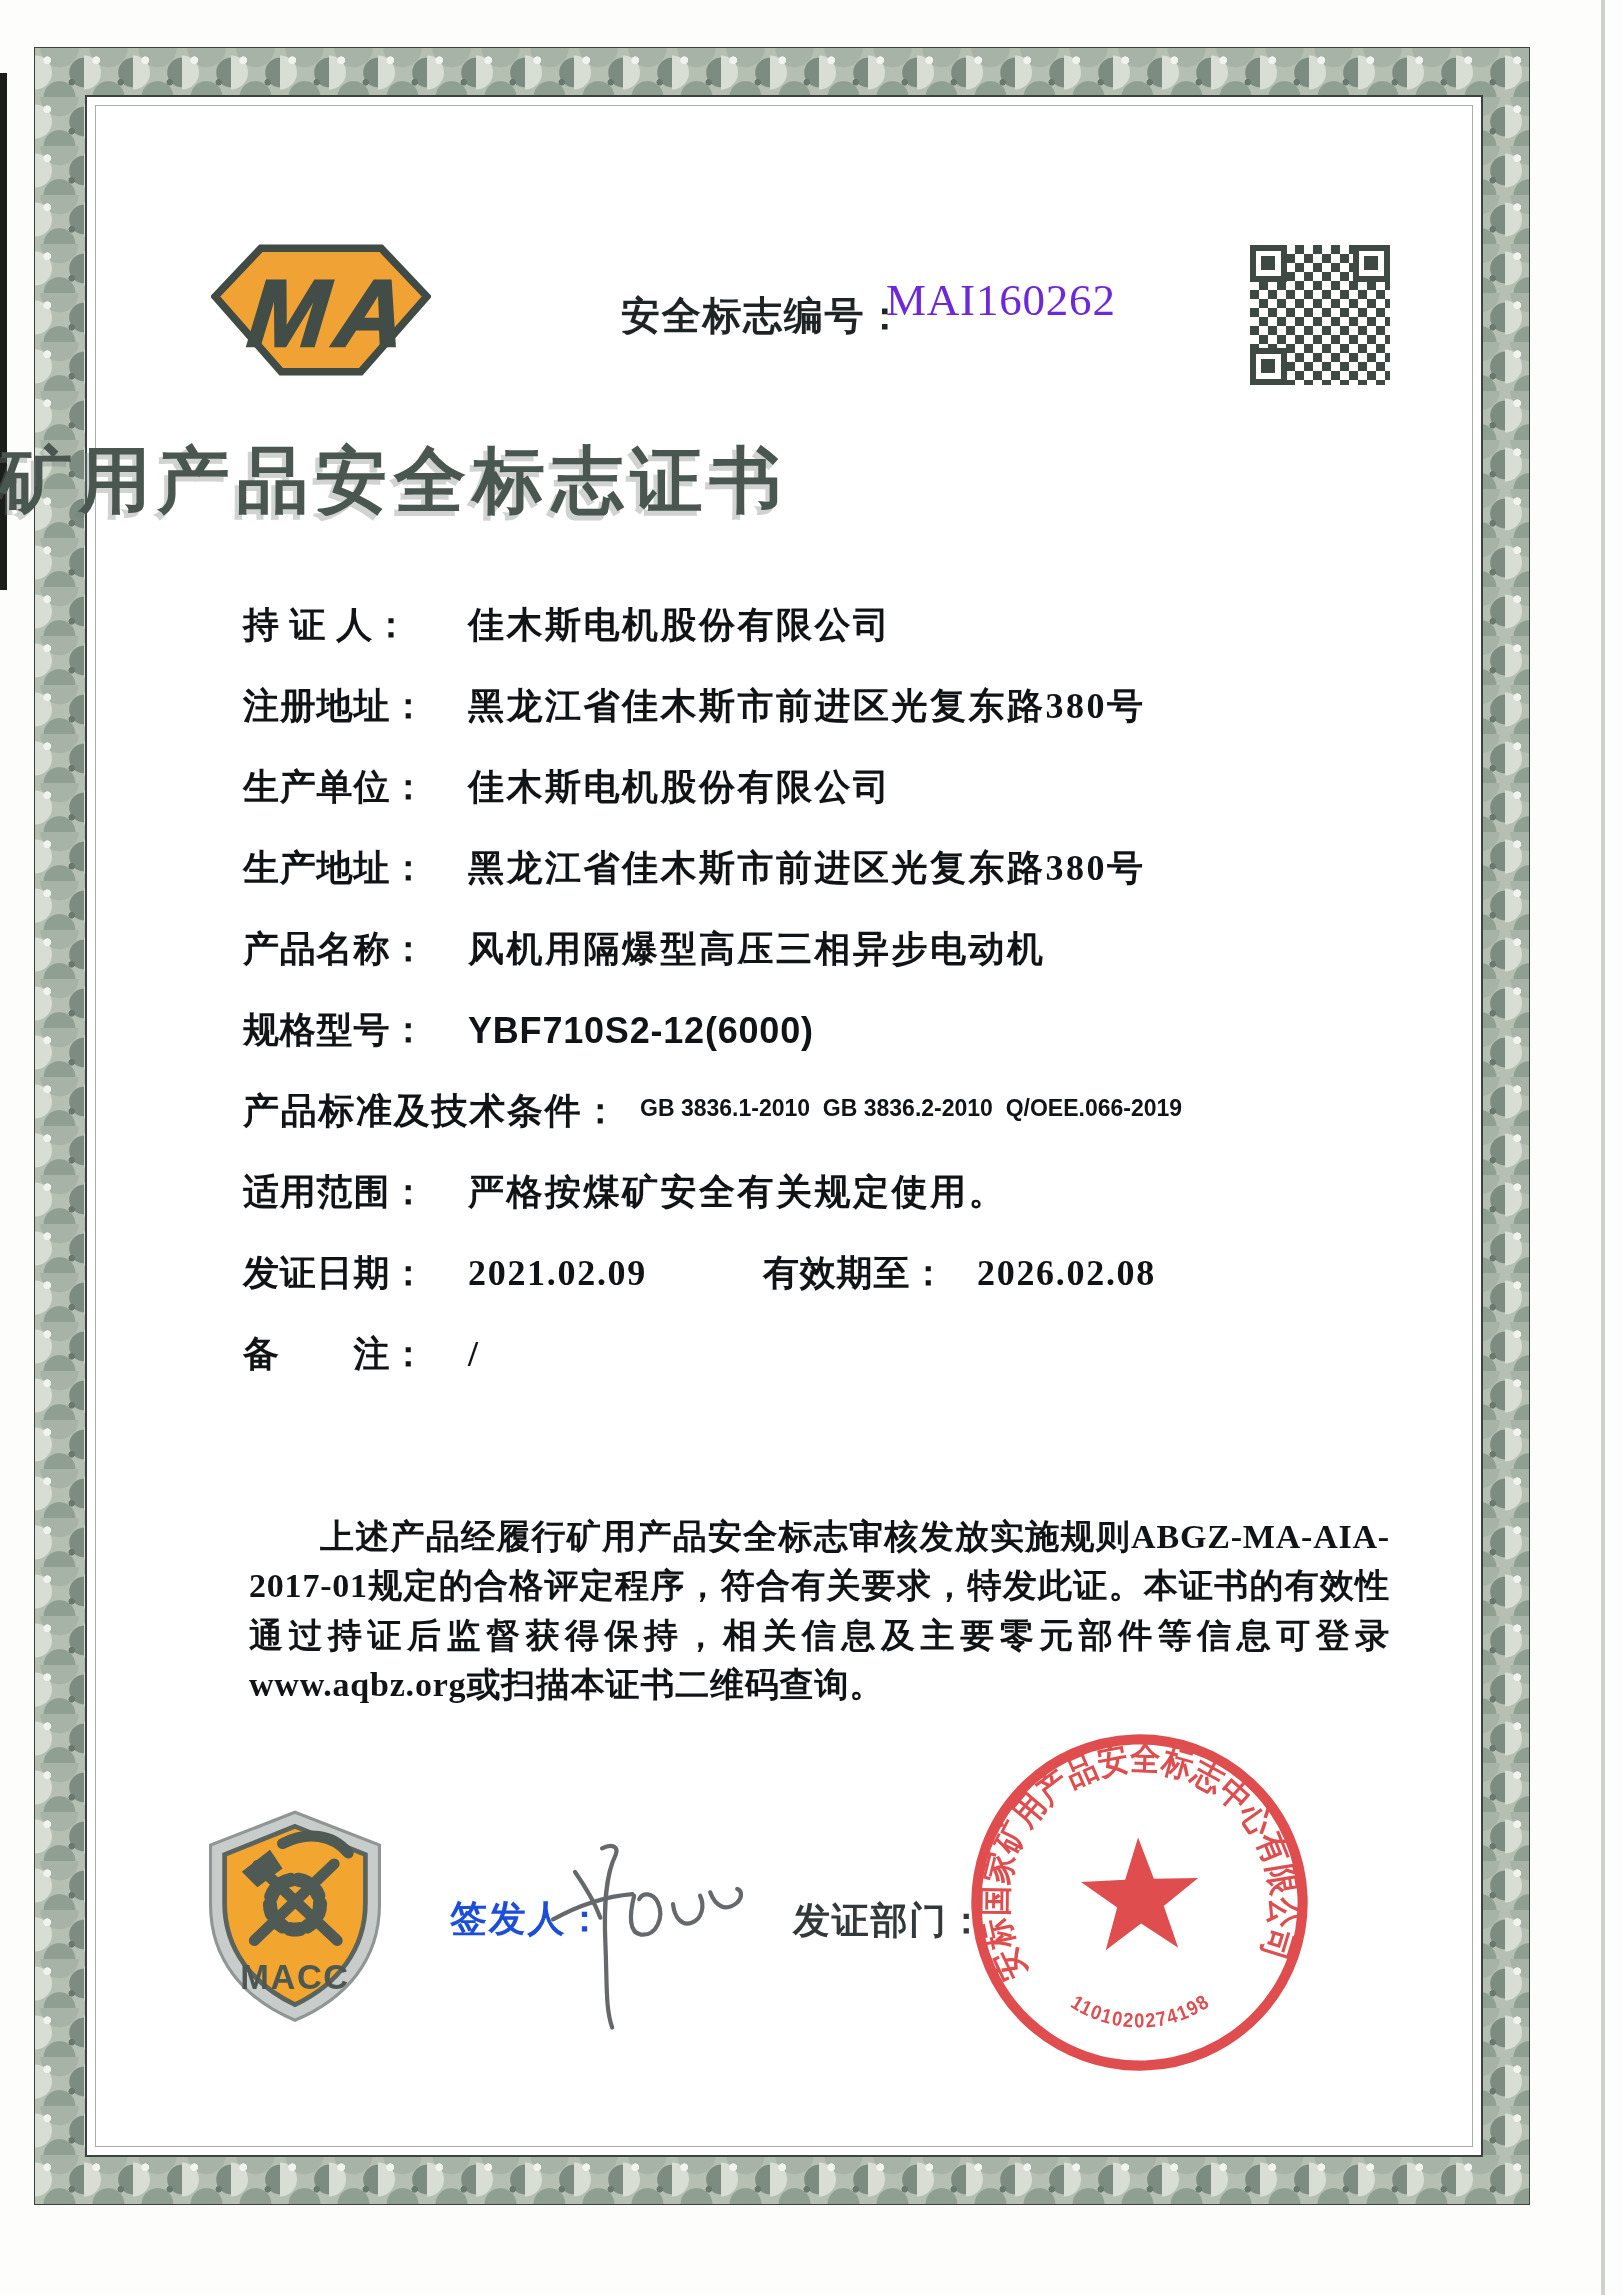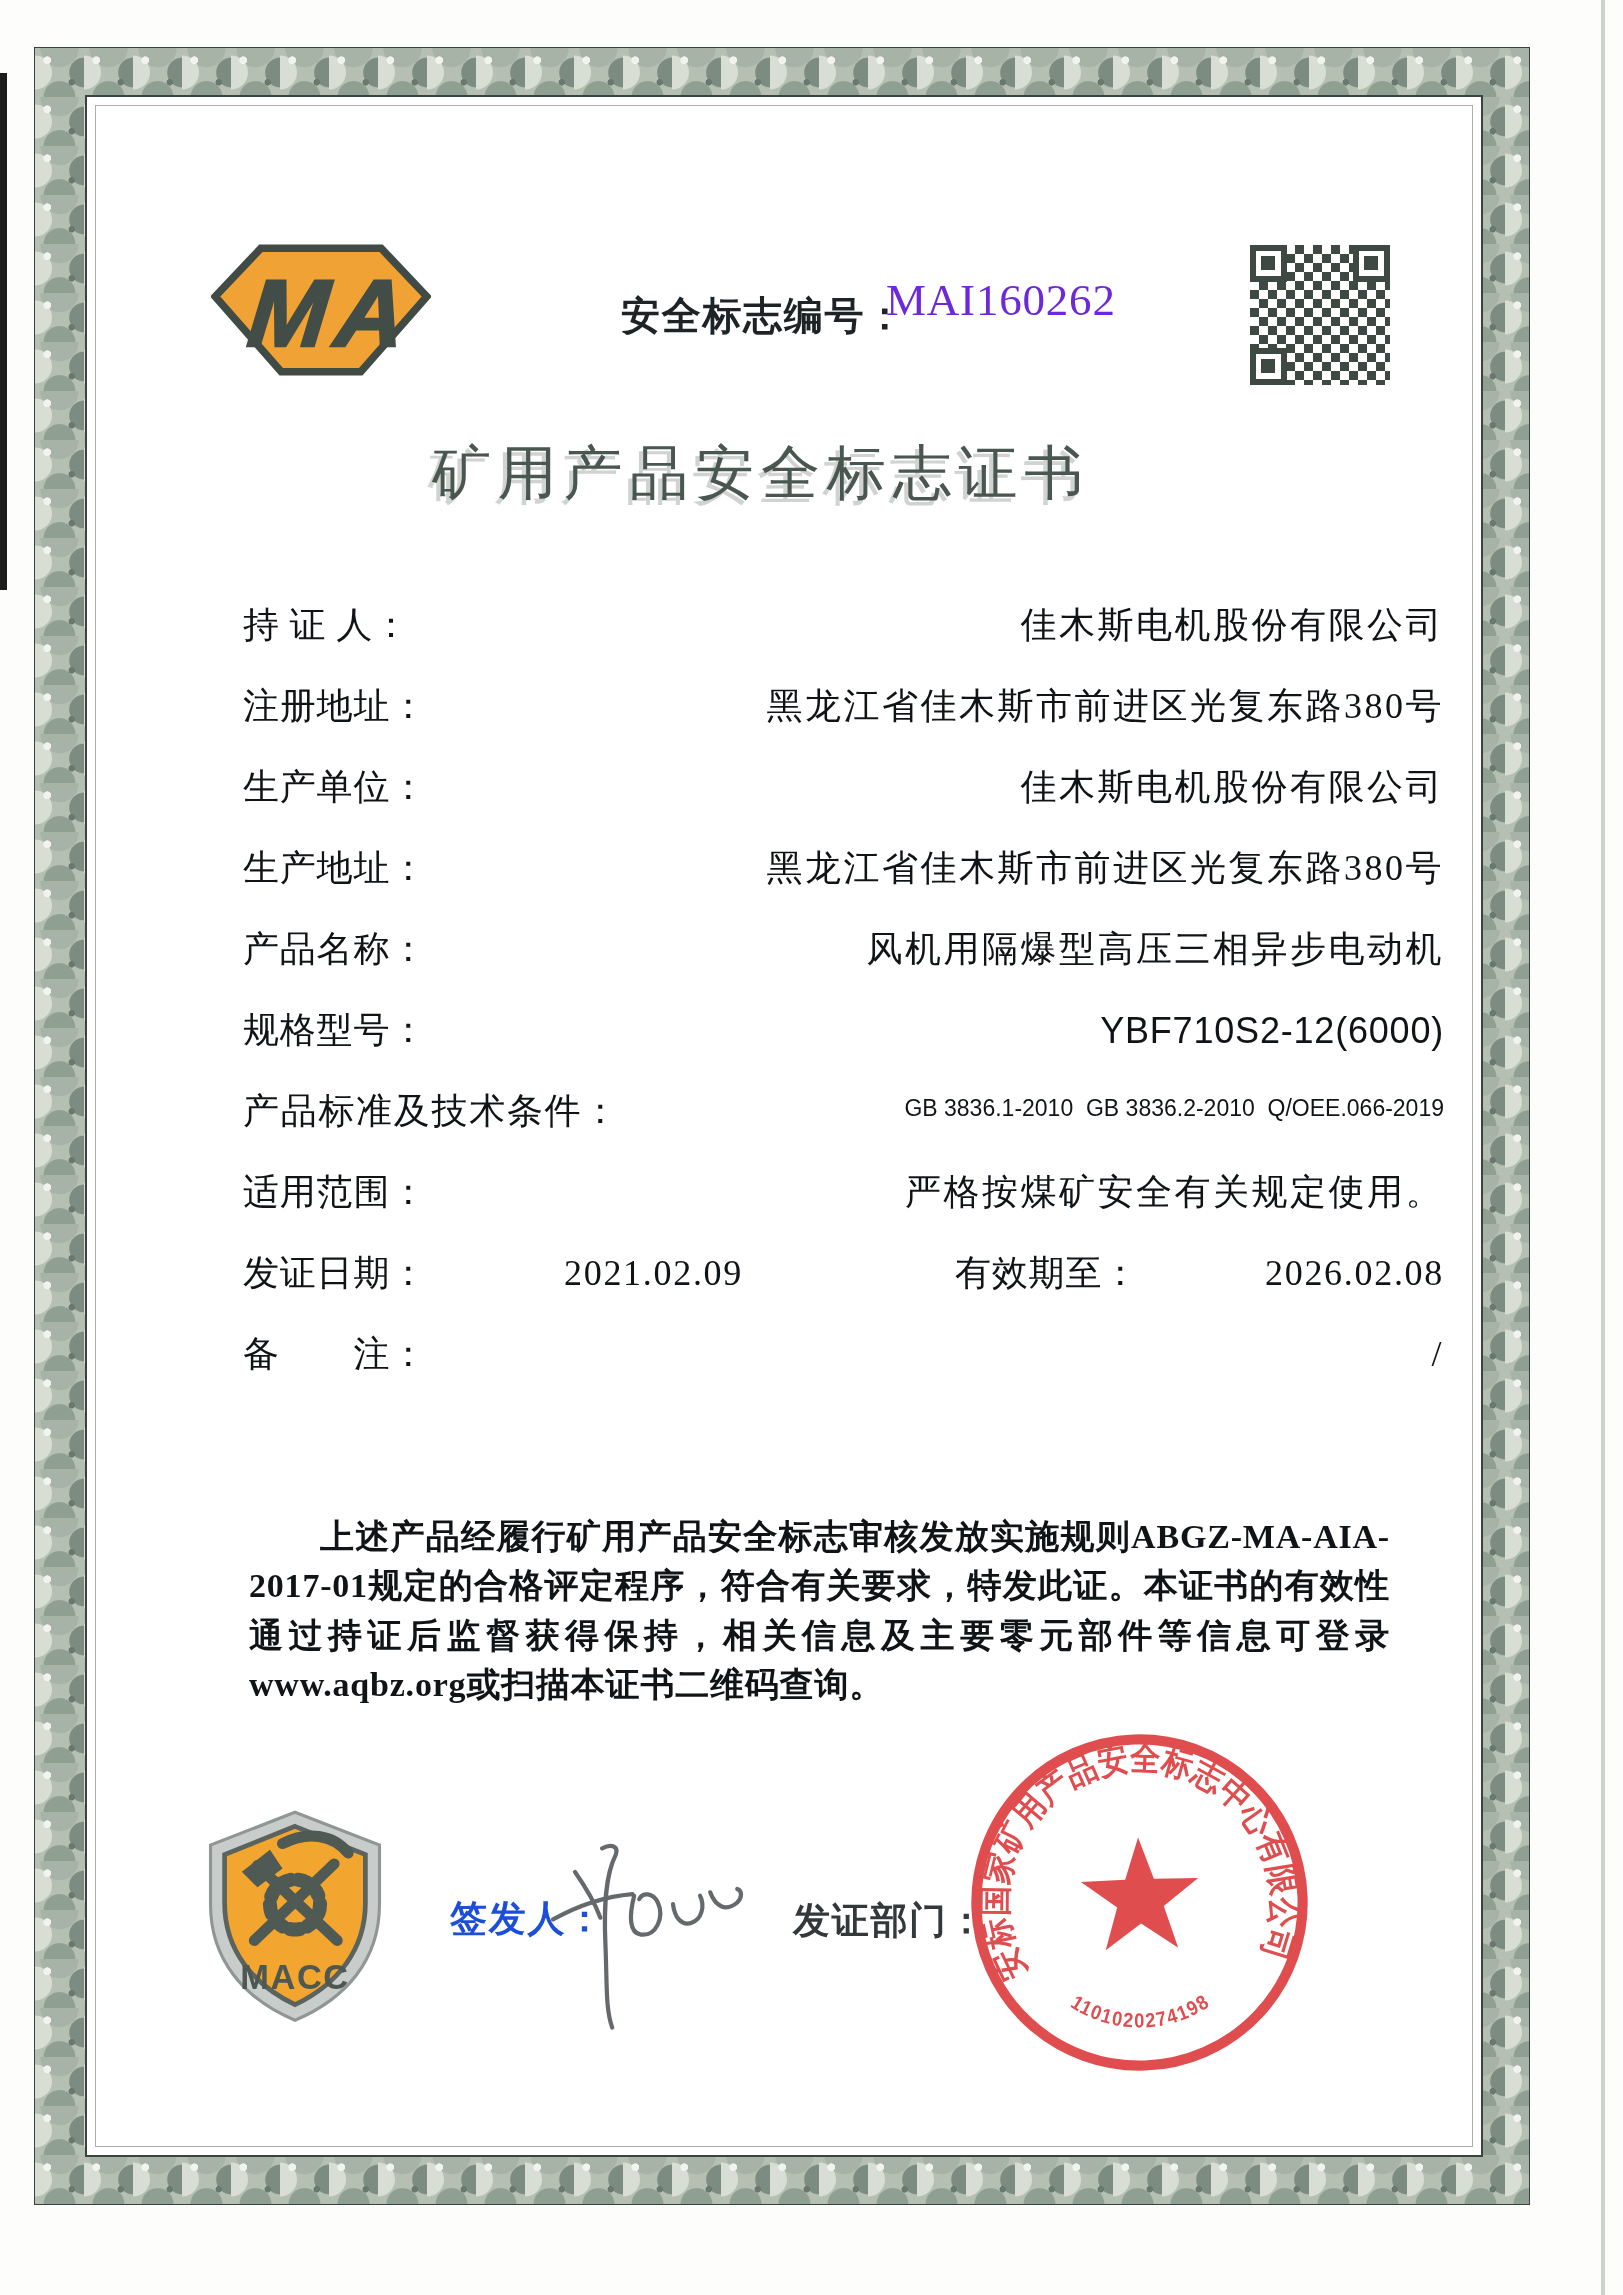--- a/index.html
+++ b/index.html
@@ -29,26 +29,26 @@
   .cert-no-label{position:absolute;left:605px;top:296px;font-size:39px;font-weight:700;
     color:#1e2326;letter-spacing:1.7px;line-height:1;margin-left:16px;}
   .cert-no-value{position:absolute;left:886px;top:278px;font-size:45px;font-weight:400;
     color:#6d28d9;letter-spacing:0.8px;line-height:1;}
   .qr{position:absolute;left:1250px;top:245px;width:140px;height:140px;background-color:#fff;
     background-image:repeating-conic-gradient(#3e4944 0 25%, rgba(0,0,0,0) 0 50%);
     background-size:18px 18px;}
   .finder{position:absolute;width:37px;height:37px;background:#fff;border:6.8px solid #3e4944;box-sizing:border-box;}
   .finder::after{content:"";position:absolute;left:5px;top:5px;width:13.5px;height:13.5px;background:#3e4944;}
   .finder.tl{left:0;top:0;} .finder.tr{right:0;top:0;} .finder.bl{left:0;bottom:0;}
-  .title{position:absolute;left:0;right:101px;top:440px;text-align:center;font-size:59px;
-    font-weight:400;color:#4a5750;letter-spacing:6.8px;line-height:1.15;
+  .title{position:absolute;left:0;right:101px;top:440px;font-size:72px;
+    font-weight:700;color:#4a5750;letter-spacing:6.8px;line-height:1.15;
     text-shadow:-4.2px 5px 0 rgba(120,130,124,0.35);}
   
   .fields{position:absolute;left:243px;top:606px;width:1201px;}
-  .row{display:flex;align-items:flex-start;height:81px;font-size:36px;line-height:1.1;font-weight:400;justify-content:space-between;}
+  .row{display:flex;align-items:flex-start;height:81px;font-size:36px;line-height:1.1;font-weight:700;}
   .lbl{flex:none;min-width:225px;color:#101417;letter-spacing:0.8px;}
   .row.wide .lbl{min-width:0;margin-right:20px;letter-spacing:1.7px;}
   .val{color:#101417;letter-spacing:2.5px;}
   .val-latin{font-family:"Liberation Sans","DejaVu Sans",sans-serif;letter-spacing:0.8px;}
   .val-std{font-family:"Liberation Sans","DejaVu Sans",sans-serif;font-size:23px;letter-spacing:0;
     white-space:pre;padding-top:4.2px;}
   .val-date{letter-spacing:1.7px;}
   .lbl2{flex:none;margin-left:116px;color:#101417;letter-spacing:0.8px;}
   .val2{margin-left:30px;}
   

